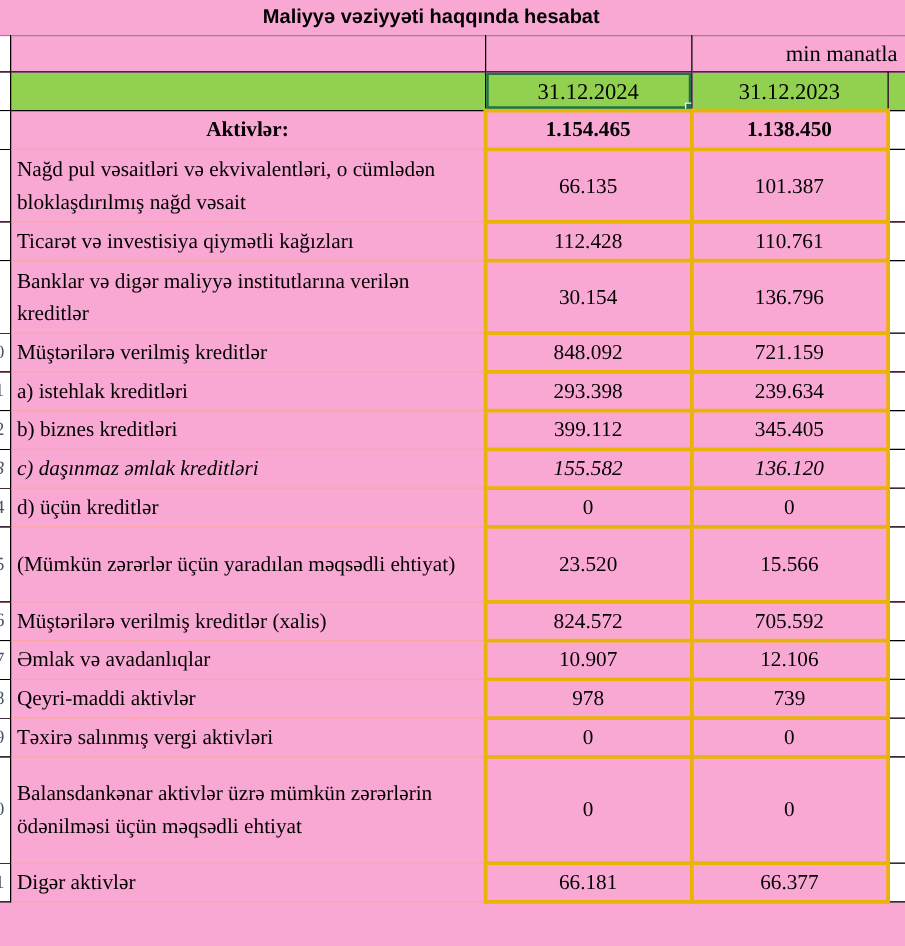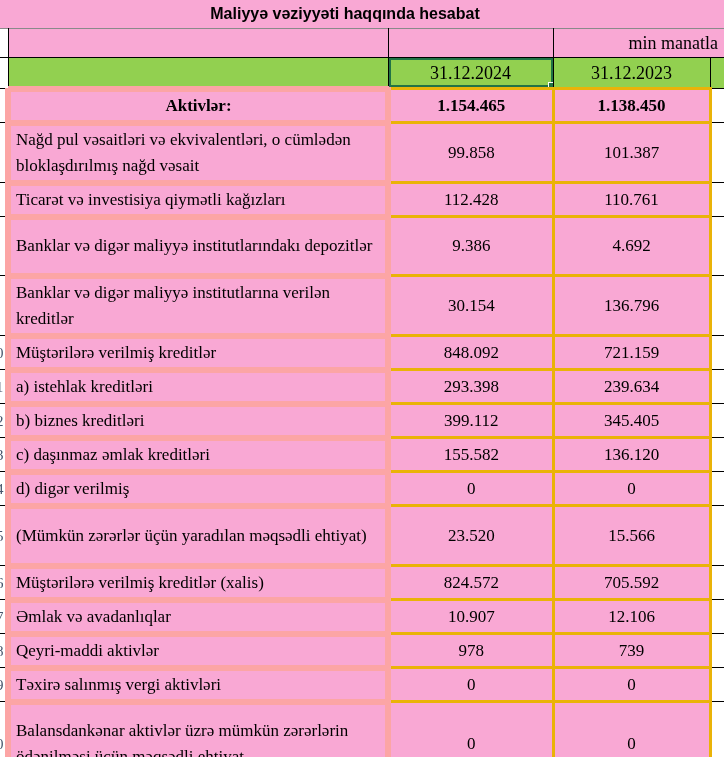--- a/index.html
+++ b/index.html
@@ -62,21 +62,21 @@
     border-top:1px solid #000;border-bottom:1px solid #000;
     position:relative;overflow:hidden;background:#fff;
   }
   td.gutter .rn{
     position:absolute;left:-14px;top:50%;
     transform:translateY(-50%);
     display:inline-block;width:20px;text-align:center;
     font-size:15px;color:#44546A;
   }
   td.cell-label{
-    border:6px solid #fca5a5;
+    border:1px solid #fca5a5;
     padding:1px 4px 1px 5px;
     text-align:left;
   }
   td.cell-num{
     border:3px solid #eab308;
     text-align:center;
   }
   td.cut{
     border:1px solid #000;border-right:none;background:#fff;
   }
@@ -123,42 +123,33 @@
       <td class="cell-label">Aktivlər:</td>
       <td class="cell-num">1.154.465</td>
       <td class="cell-num">1.138.450</td>
       <td class="cut"></td>
     </tr>
         <tr style="height: 58px;">
       <td class="gutter">
             <span class="rn">6</span>
           </td>
       <td class="cell-label">Nağd pul vəsaitləri və  ekvivalentləri, o cümlədən bloklaşdırılmış nağd vəsait</td>
-      <td class="cell-num">99.858</td>
+      <td class="cell-num">66.135</td>
       <td class="cell-num">101.387</td>
       <td class="cut"></td>
     </tr>
         <tr style="height: 28px;">
       <td class="gutter">
             <span class="rn">7</span>
           </td>
       <td class="cell-label">Ticarət və investisiya qiymətli kağızları</td>
       <td class="cell-num">112.428</td>
       <td class="cell-num">110.761</td>
       <td class="cut"></td>
     </tr>
-        <tr style="height: 59px;">
-      <td class="gutter">
-            <span class="rn">8</span>
-          </td>
-      <td class="cell-label">Banklar və digər maliyyə institutlarındakı depozitlər</td>
-      <td class="cell-num">9.386</td>
-      <td class="cell-num">4.692</td>
-      <td class="cut"></td>
-    </tr>
         <tr style="height: 58px;">
       <td class="gutter">
             <span class="rn">9</span>
           </td>
       <td class="cell-label">Banklar və digər maliyyə institutlarına verilən kreditlər</td>
       <td class="cell-num">30.154</td>
       <td class="cell-num">136.796</td>
       <td class="cut"></td>
     </tr>
         <tr style="height: 28px;">
@@ -181,34 +172,34 @@
     </tr>
         <tr style="height: 28px; margin-left: 21px;">
       <td class="gutter">
             <span class="rn">12</span>
           </td>
       <td class="cell-label">b) biznes kreditləri</td>
       <td class="cell-num">399.112</td>
       <td class="cell-num">345.405</td>
       <td class="cut"></td>
     </tr>
-        <tr style="height: 28px;">
+        <tr style="height: 28px; font-style: italic;">
       <td class="gutter">
             <span class="rn">13</span>
           </td>
       <td class="cell-label">c) daşınmaz əmlak kreditləri</td>
       <td class="cell-num">155.582</td>
       <td class="cell-num">136.120</td>
       <td class="cut"></td>
     </tr>
         <tr style="height: 28px;">
       <td class="gutter">
             <span class="rn">14</span>
           </td>
-      <td class="cell-label">d) digər verilmiş</td>
+      <td class="cell-label">d) üçün kreditlər</td>
       <td class="cell-num">0</td>
       <td class="cell-num">0</td>
       <td class="cut"></td>
     </tr>
         <tr style="height: 60px;">
       <td class="gutter">
             <span class="rn">15</span>
           </td>
       <td class="cell-label">(Mümkün zərərlər üçün yaradılan məqsədli ehtiyat)</td>
       <td class="cell-num">23.520</td>

